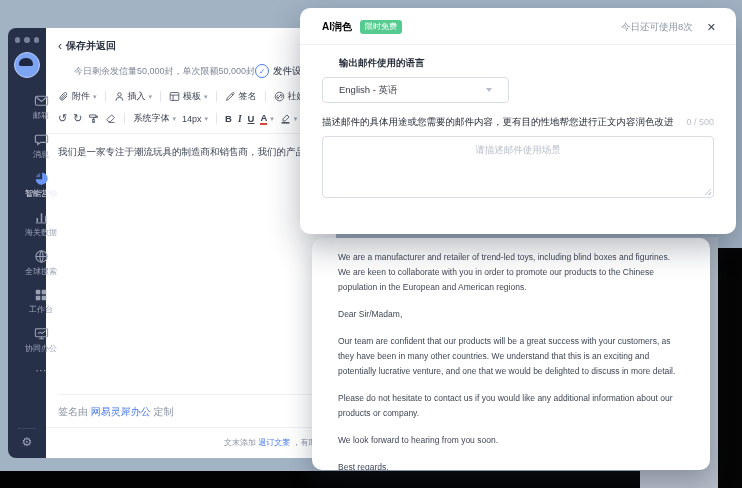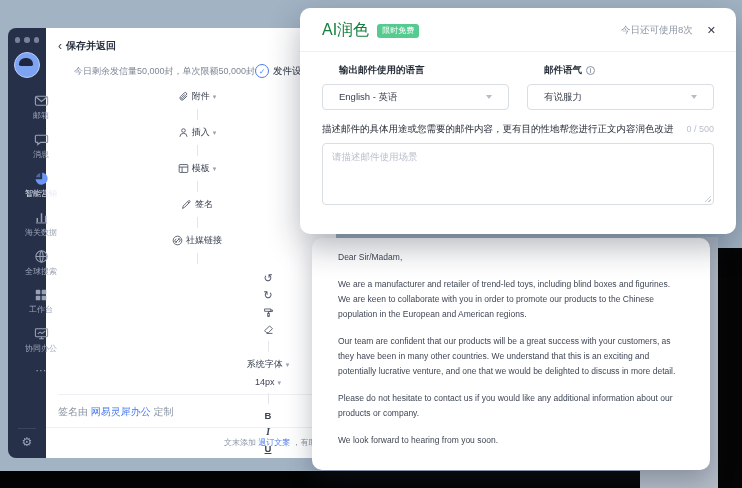--- a/index.html
+++ b/index.html
@@ -33,21 +33,21 @@
   .gear{color:#9aa2b6;font-size:12px;line-height:12px;cursor:pointer;}
 
   
   .compose{left:46px;top:28px;width:290px;height:430px;background:#fff;z-index:4;overflow:hidden;}
   .back-row{display:flex;align-items:center;gap:4px;padding:11px 0 0 12px;font-size:10px;font-weight:700;color:#2a3240;}
   .back-chevron{font-size:12px;font-weight:400;color:#3a4150;line-height:10px;}
   .quota-row{display:flex;align-items:center;margin:11px 28px 0;font-size:9px;color:#7d8696;white-space:nowrap;}
   .send-settings{margin-left:auto;display:flex;align-items:center;gap:4px;color:#2a3240;font-size:9.5px;padding-right:24px;cursor:pointer;}
   .check-badge{width:12px;height:12px;border:1.2px solid #4d7cf0;border-radius:50%;color:#4d7cf0;font-size:7.5px;
                display:flex;align-items:center;justify-content:center;flex:0 0 auto;}
-  .toolbar{display:flex;align-items:center;gap:6px;padding-left:12px;margin-top:12px;color:#3c4352;white-space:nowrap;flex-direction:column;}
+  .toolbar{display:flex;align-items:center;gap:6px;padding-left:12px;margin-top:12px;color:#3c4352;white-space:nowrap;}
   .toolbar.second{margin-top:9px;padding-bottom:8px;border-bottom:1px solid #eef0f4;width:420px;}
   .tb-item{display:flex;align-items:center;gap:3px;font-size:9px;cursor:pointer;}
   .tb-item svg{display:block;color:#4a5263;}
   .sep{width:1px;height:11px;background:#e2e5eb;margin:0 2px;flex:0 0 auto;}
   .caret{font-size:7px;color:#9aa2b0;line-height:7px;}
   .glyph-btn{font-size:11px;line-height:11px;color:#4a5263;cursor:pointer;}
   .fmt{font-size:9.5px;font-weight:700;color:#3c4352;cursor:pointer;}
   .fmt.italic{font-style:italic;font-family:"Liberation Serif",serif;}
   .fmt.underline{text-decoration:underline;}
   .fontcolor{font-size:9.5px;font-weight:700;color:#3c4352;border-bottom:2px solid #d4493a;line-height:10px;cursor:pointer;}
@@ -61,39 +61,39 @@
   
   .email-card{left:312px;top:238px;width:398px;height:232px;background:#fff;border-radius:10px;
               box-shadow:0 10px 26px rgba(25,35,55,.30);z-index:6;overflow:hidden;}
   .email-body{padding:12px 26px;font-size:8.5px;line-height:15px;color:#3f4755;}
   .email-body p{margin:0 0 12px;}
 
   
   .dialog{left:300px;top:8px;width:436px;height:226px;background:#fff;border-radius:10px;
           box-shadow:0 12px 32px rgba(15,25,45,.32);z-index:10;}
   .dlg-header{display:flex;align-items:center;padding:12px 20px 10px 22px;border-bottom:1px solid #edeff3;}
-  .dlg-title{font-size:16px;font-weight:400;color:#15803d;}
+  .dlg-title{font-size:10px;font-weight:700;color:#000000;}
   .dlg-badge{margin-left:8px;background:#56cb8f;color:#fff;font-size:8px;padding:2px 5px;border-radius:3px;line-height:10px;}
   .dlg-usage{margin-left:auto;font-size:9.5px;color:#8c94a3;}
   .dlg-close{margin-left:14px;font-size:11px;color:#39404c;cursor:pointer;line-height:11px;}
   .dlg-body{padding:12px 22px 0;}
   .form-grid{display:grid;grid-template-columns:1fr 1fr;column-gap:18px;}
   .fld-label{font-size:9.5px;font-weight:700;color:#262d38;display:flex;align-items:center;gap:4px;margin-left:17px;}
   .info-dot{width:9px;height:9px;border:1px solid #8a93a3;border-radius:50%;font-size:6.5px;color:#8a93a3;
             display:inline-flex;align-items:center;justify-content:center;box-sizing:border-box;}
   .select{margin-top:7px;height:24px;border:1px solid #d9dde4;border-radius:4px;display:flex;align-items:center;
           padding:0 16px;font-size:9.5px;color:#39404c;background:#fff;cursor:pointer;}
   .tri{margin-left:auto;width:0;height:0;border-left:3.5px solid transparent;border-right:3.5px solid transparent;
        border-top:4.5px solid #b6bdc9;}
   .desc-row{display:flex;align-items:baseline;margin-top:13px;}
   .desc{font-size:9.5px;color:#262d38;}
   .counter{margin-left:auto;font-size:9px;color:#b9bfca;padding-left:8px;}
   .dlg-textarea{position:relative;margin-top:7px;height:60px;border:1px solid #d9dde4;border-radius:4px;}
   .dlg-textarea textarea{width:100%;height:100%;border:none;resize:none;outline:none;background:transparent;
-       font:9.5px "Liberation Sans","DejaVu Sans",sans-serif;padding:7px 9px;box-sizing:border-box;color:#39404c;}
+       font:9.5px "Liberation Sans","DejaVu Sans",sans-serif;padding:7px 9px;box-sizing:border-box;color:#39404c;text-align:center;}
   .dlg-textarea textarea::placeholder{color:#b9c0cb;}
   .resize-corner{position:absolute;right:2px;bottom:2px;width:8px;height:8px;
        clip-path:polygon(100% 0,100% 100%,0 100%);
        background:repeating-linear-gradient(135deg,transparent 0 1.5px,#c6ccd6 1.5px 2.5px);}
 </style>
 </head>
 <body>
 
 <div id="app">
 
@@ -293,54 +293,45 @@
     <div class="abs foot-divider"></div>
     <div class="abs footer-row">
       <span>文末添加</span>
       <span class="link">退订文案</span>
       <span>，有助于降低被判为垃圾邮件的风险</span>
     </div>
   </div>
 
   <div class="abs email-card">
     <div class="email-body">
+      <p>We are a manufacturer and retailer of trend-led toys, including blind boxes and figurines. We are keen to collaborate with you in order to promote our products to the Chinese population in the European and American regions.</p>
       <p>Dear Sir/Madam,</p>
-      <p>We are a manufacturer and retailer of trend-led toys, including blind boxes and figurines. We are keen to collaborate with you in order to promote our products to the Chinese population in the European and American regions.</p>
       <p>Our team are confident that our products will be a great success with your customers, as they have been in many other countries. We understand that this is an exciting and potentially lucrative venture, and one that we would be delighted to discuss in more detail.</p>
       <p>Please do not hesitate to contact us if you would like any additional information about our products or company.</p>
       <p>We look forward to hearing from you soon.</p>
+      <p>Best regards,</p>
     </div>
   </div>
 
   <div class="abs dialog">
     <div class="dlg-header">
       <span class="dlg-title">AI润色</span>
       <span class="dlg-badge">限时免费</span>
       <span class="dlg-usage">今日还可使用8次</span>
       <span class="dlg-close"><span>✕</span></span>
     </div>
     <div class="dlg-body">
       <div class="form-grid">
         <div>
           <div class="fld-label">输出邮件使用的语言</div>
           <div class="select">
             <span>English - 英语</span>
             <span class="tri"></span>
           </div>
         </div>
-        <div>
-          <div class="fld-label">
-            <span>邮件语气</span>
-            <span class="info-dot">i</span>
-          </div>
-          <div class="select">
-            <span>有说服力</span>
-            <span class="tri"></span>
-          </div>
-        </div>
       </div>
       <div class="desc-row">
         <span class="desc">描述邮件的具体用途或您需要的邮件内容，更有目的性地帮您进行正文内容润色改进</span>
         <span class="counter">0 / 500</span>
       </div>
       <div class="dlg-textarea">
         <textarea placeholder="请描述邮件使用场景" style=""></textarea>
         <span class="resize-corner"></span>
       </div>
     </div>

